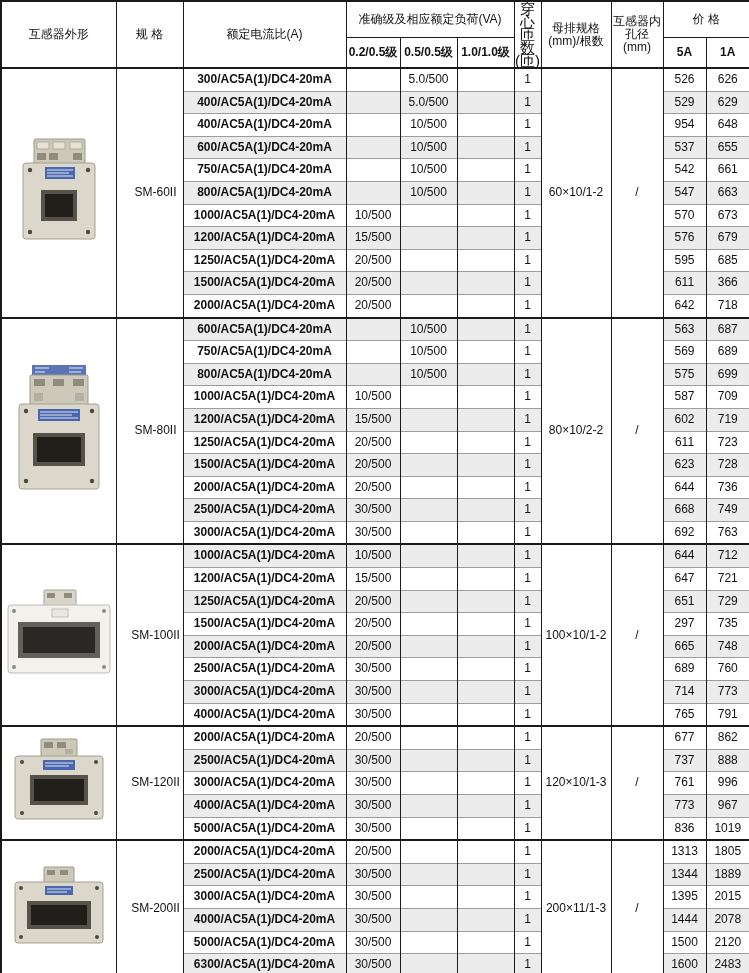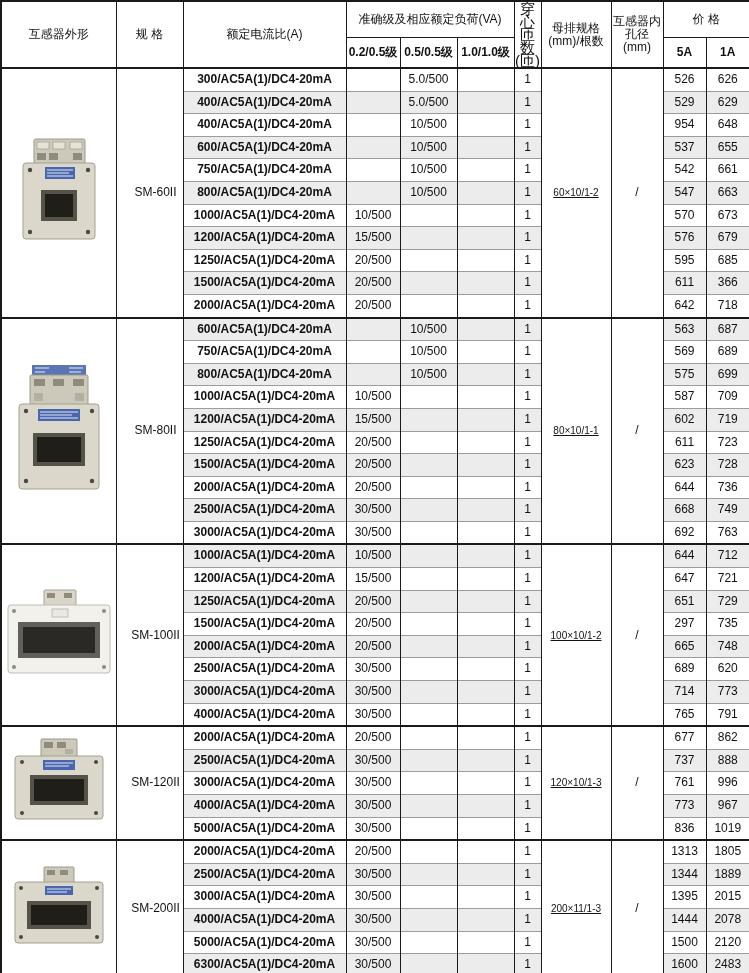--- a/index.html
+++ b/index.html
@@ -8,21 +8,21 @@
   th{border:1px solid #1a1a1a;background:#fff;font-weight:normal;font-size:12px;padding:0;line-height:13px;color:#111;}
   thead tr.h1 th{height:22px;}
   thead tr.h2 th{height:18px;font-weight:bold;}
   td{padding:0;font-size:12px;text-align:center;vertical-align:middle;white-space:nowrap;overflow:hidden;
      border-left:1px solid #1a1a1a;border-right:1px solid #1a1a1a;height:21.6px;line-height:21.6px;color:#111;}
   td.rowcell{border-top:1px solid #9c9c9c;}
   tr.block-first td{border-top:2px solid #1a1a1a;}
   tr.stripe td.rowcell{background:#ececec;}
   td.mcell{background:#fff;}
   td.cell-ratio{font-size:12px;font-weight:bold;}
-  td.cell-busbar{font-size:10px;text-decoration:underline;}
+  td.cell-busbar{font-size:12px;}
   td.cell-spec{font-size:12px;padding-left:12px;}
   td.cell-image{text-align:center;}
   .hline{display:block;}
   .notes{position:relative;padding:5px 0 0 3px;font-size:12px;line-height:16.5px;}
   .notes-left{position:absolute;left:3px;top:20px;width:500px;white-space:nowrap;}
   .notes-right{position:absolute;left:505px;top:4px;width:240px;white-space:nowrap;}
   .nl-0{margin-left:0;}
   .notes-right div{margin-bottom:9px;}
 </style>
 </head>
@@ -215,21 +215,21 @@
     <circle cx="9" cy="118" r="2.2" fill="#4c493e"></circle>
             <circle cx="75" cy="118" r="2.2" fill="#4c493e"></circle>
   </svg>
 </td>
         <td class="mcell cell-spec" rowspan="10">SM-80II</td>
         <td class="rowcell cell-ratio">600/AC5A(1)/DC4-20mA</td>
         <td class="rowcell"></td>
         <td class="rowcell">10/500</td>
         <td class="rowcell"></td>
         <td class="rowcell cell-turns">1</td>
-        <td class="mcell cell-busbar" rowspan="10">80×10/1-1</td>
+        <td class="mcell cell-busbar" rowspan="10">80×10/2-2</td>
         <td class="mcell cell-bore" rowspan="10">/</td>
         <td class="rowcell">563</td>
         <td class="rowcell">687</td>
       </tr>
       <tr>
         <td class="rowcell cell-ratio">750/AC5A(1)/DC4-20mA</td>
         <td class="rowcell"></td>
         <td class="rowcell">10/500</td>
         <td class="rowcell"></td>
         <td class="rowcell cell-turns">1</td>
@@ -371,21 +371,21 @@
         <td class="rowcell">665</td>
         <td class="rowcell">748</td>
       </tr>
       <tr>
         <td class="rowcell cell-ratio">2500/AC5A(1)/DC4-20mA</td>
         <td class="rowcell">30/500</td>
         <td class="rowcell"></td>
         <td class="rowcell"></td>
         <td class="rowcell cell-turns">1</td>
         <td class="rowcell">689</td>
-        <td class="rowcell">620</td>
+        <td class="rowcell">760</td>
       </tr>
       <tr class="stripe">
         <td class="rowcell cell-ratio">3000/AC5A(1)/DC4-20mA</td>
         <td class="rowcell">30/500</td>
         <td class="rowcell"></td>
         <td class="rowcell"></td>
         <td class="rowcell cell-turns">1</td>
         <td class="rowcell">714</td>
         <td class="rowcell">773</td>
       </tr>

